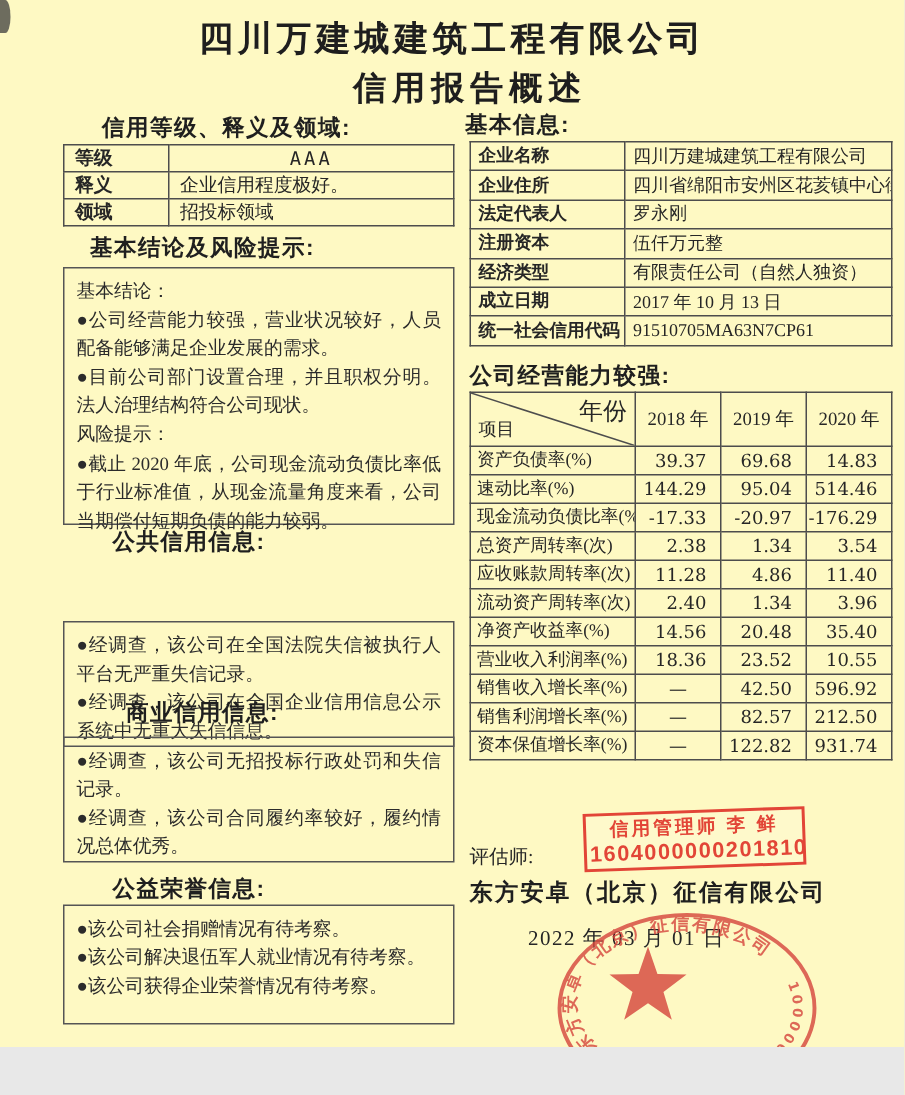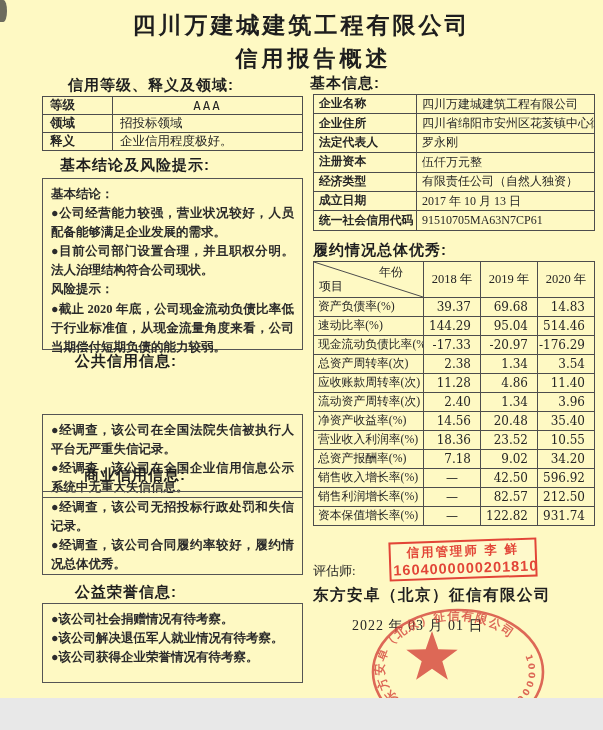--- a/index.html
+++ b/index.html
@@ -30,21 +30,21 @@
     table-layout:fixed; }
   .rating-table td { height:18px; font-size:12.5px; padding:0 7px;
     white-space:nowrap; overflow:hidden; }
   .rating-table td.lbl { width:70px; font-family:"Liberation Sans",sans-serif;
     font-weight:bold; }
   .rating-table td.center-val { text-align:center;
     font-family:"DejaVu Sans Mono",monospace; letter-spacing:2px; }
 
   
   .note-box { position:absolute; left:42px; width:261px;
-    border:1px solid #555; padding:6px 8px 4px 8px; background:transparent;font-weight:bold; }
+    border:1px solid #555; padding:6px 8px 4px 8px; background:transparent; }
   .note-box .para { font-size:12.5px; line-height:19.1px; text-align:justify;
     color:#2b2b2b; }
   .box-conclusion { top:178px; height:172px; }
   .box-public     { top:376px; height:84px;margin-top:38px; }
   .box-business   { top:491px; height:84px; }
   .box-honor      { top:603px; height:80px; }
 
   
   .basic-table { position:absolute; left:313px; top:94px; width:282px;
     table-layout:fixed; }
@@ -52,22 +52,22 @@
     white-space:nowrap; overflow:hidden; }
   .basic-table td.lbl { width:103px; font-family:"Liberation Sans",sans-serif;
     font-weight:bold; font-size:11.8px; }
 
   
   .fin-table { position:absolute; left:313px; top:261px; width:282px;
     table-layout:fixed; }
   .fin-table th, .fin-table td { font-size:12px; }
   .fin-table .corner { position:relative; height:36px; width:110px; }
   .fin-table .corner svg { position:absolute; inset:0; width:100%; height:100%; }
-  .fin-table .corner .c-top { position:absolute; top:2px; right:20px;
-    font-size:12px; }
+  .fin-table .corner .c-top { position:absolute; top:2px; right:5px;
+    font-size:16px; }
   .fin-table .corner .c-bottom { position:absolute; bottom:2px; left:5px;
     font-size:12px; }
   .fin-table th.year { text-align:center; font-size:12.5px; }
   .fin-table td { height:19px; }
   .fin-table td.lbl { padding:0 0 0 4px; white-space:nowrap; overflow:hidden;
     font-size:11.8px; }
   .fin-table td.val { text-align:right; padding-right:9px;
     font-family:"DejaVu Serif",serif; }
   .fin-table td.val.dash { text-align:center; padding-right:0; }
 
@@ -100,26 +100,26 @@
 
   <div class="sec-heading" style="left:68px; top:76px;">信用等级、释义及领域:</div>
 
   <table class="rating-table">
     <tbody>
         <tr>
       <td class="lbl">等级</td>
       <td class="center-val">AAA</td>
     </tr>
     <tr>
+      <td class="lbl">释义</td>
+      <td>企业信用程度极好。</td>
+    </tr>
+    <tr>
       <td class="lbl">领域</td>
       <td>招投标领域</td>
-    </tr>
-    <tr>
-      <td class="lbl">释义</td>
-      <td>企业信用程度极好。</td>
     </tr>
   </tbody>
     </table>
 
   <div class="sec-heading" style="left:60px; top:156px;">基本结论及风险提示:</div>
   <div class="note-box box-conclusion">
     <div class="para">基本结论：</div>
     <div class="para">●公司经营能力较强，营业状况较好，人员配备能够满足企业发展的需求。</div>
     <div class="para">●目前公司部门设置合理，并且职权分明。法人治理结构符合公司现状。</div>
     <div class="para">风险提示：</div>
@@ -173,21 +173,21 @@
       <td class="lbl">成立日期</td>
       <td>2017 年 10 月 13 日</td>
     </tr>
     <tr>
       <td class="lbl">统一社会信用代码</td>
       <td>91510705MA63N7CP61</td>
     </tr>
   </tbody>
     </table>
 
-  <div class="sec-heading" style="left:313px; top:241px;">履约情况总体优秀:</div>
+  <div class="sec-heading" style="left:313px; top:241px;">公司经营能力较强:</div>
 
   <table class="fin-table">
     <tbody>
         <tr>
       <th class="corner">
         <svg viewBox="0 0 100 36" preserveAspectRatio="none">
           <line x1="0" y1="0" x2="100" y2="36" stroke="#4d4d4d" stroke-width="1" vector-effect="non-scaling-stroke"></line>
         </svg>
         <span class="c-top">年份</span>
         <span class="c-bottom">项目</span>
@@ -236,26 +236,20 @@
       <td class="lbl">净资产收益率(%)</td>
       <td class="val">14.56</td>
       <td class="val">20.48</td>
       <td class="val">35.40</td>
     </tr>
     <tr>
       <td class="lbl">营业收入利润率(%)</td>
       <td class="val">18.36</td>
       <td class="val">23.52</td>
       <td class="val">10.55</td>
-    </tr>
-    <tr>
-      <td class="lbl">总资产报酬率(%)</td>
-      <td class="val">7.18</td>
-      <td class="val">9.02</td>
-      <td class="val">34.20</td>
     </tr>
     <tr>
       <td class="lbl">销售收入增长率(%)</td>
       <td class="val dash">—</td>
       <td class="val">42.50</td>
       <td class="val">596.92</td>
     </tr>
     <tr>
       <td class="lbl">销售利润增长率(%)</td>
       <td class="val dash">—</td>

